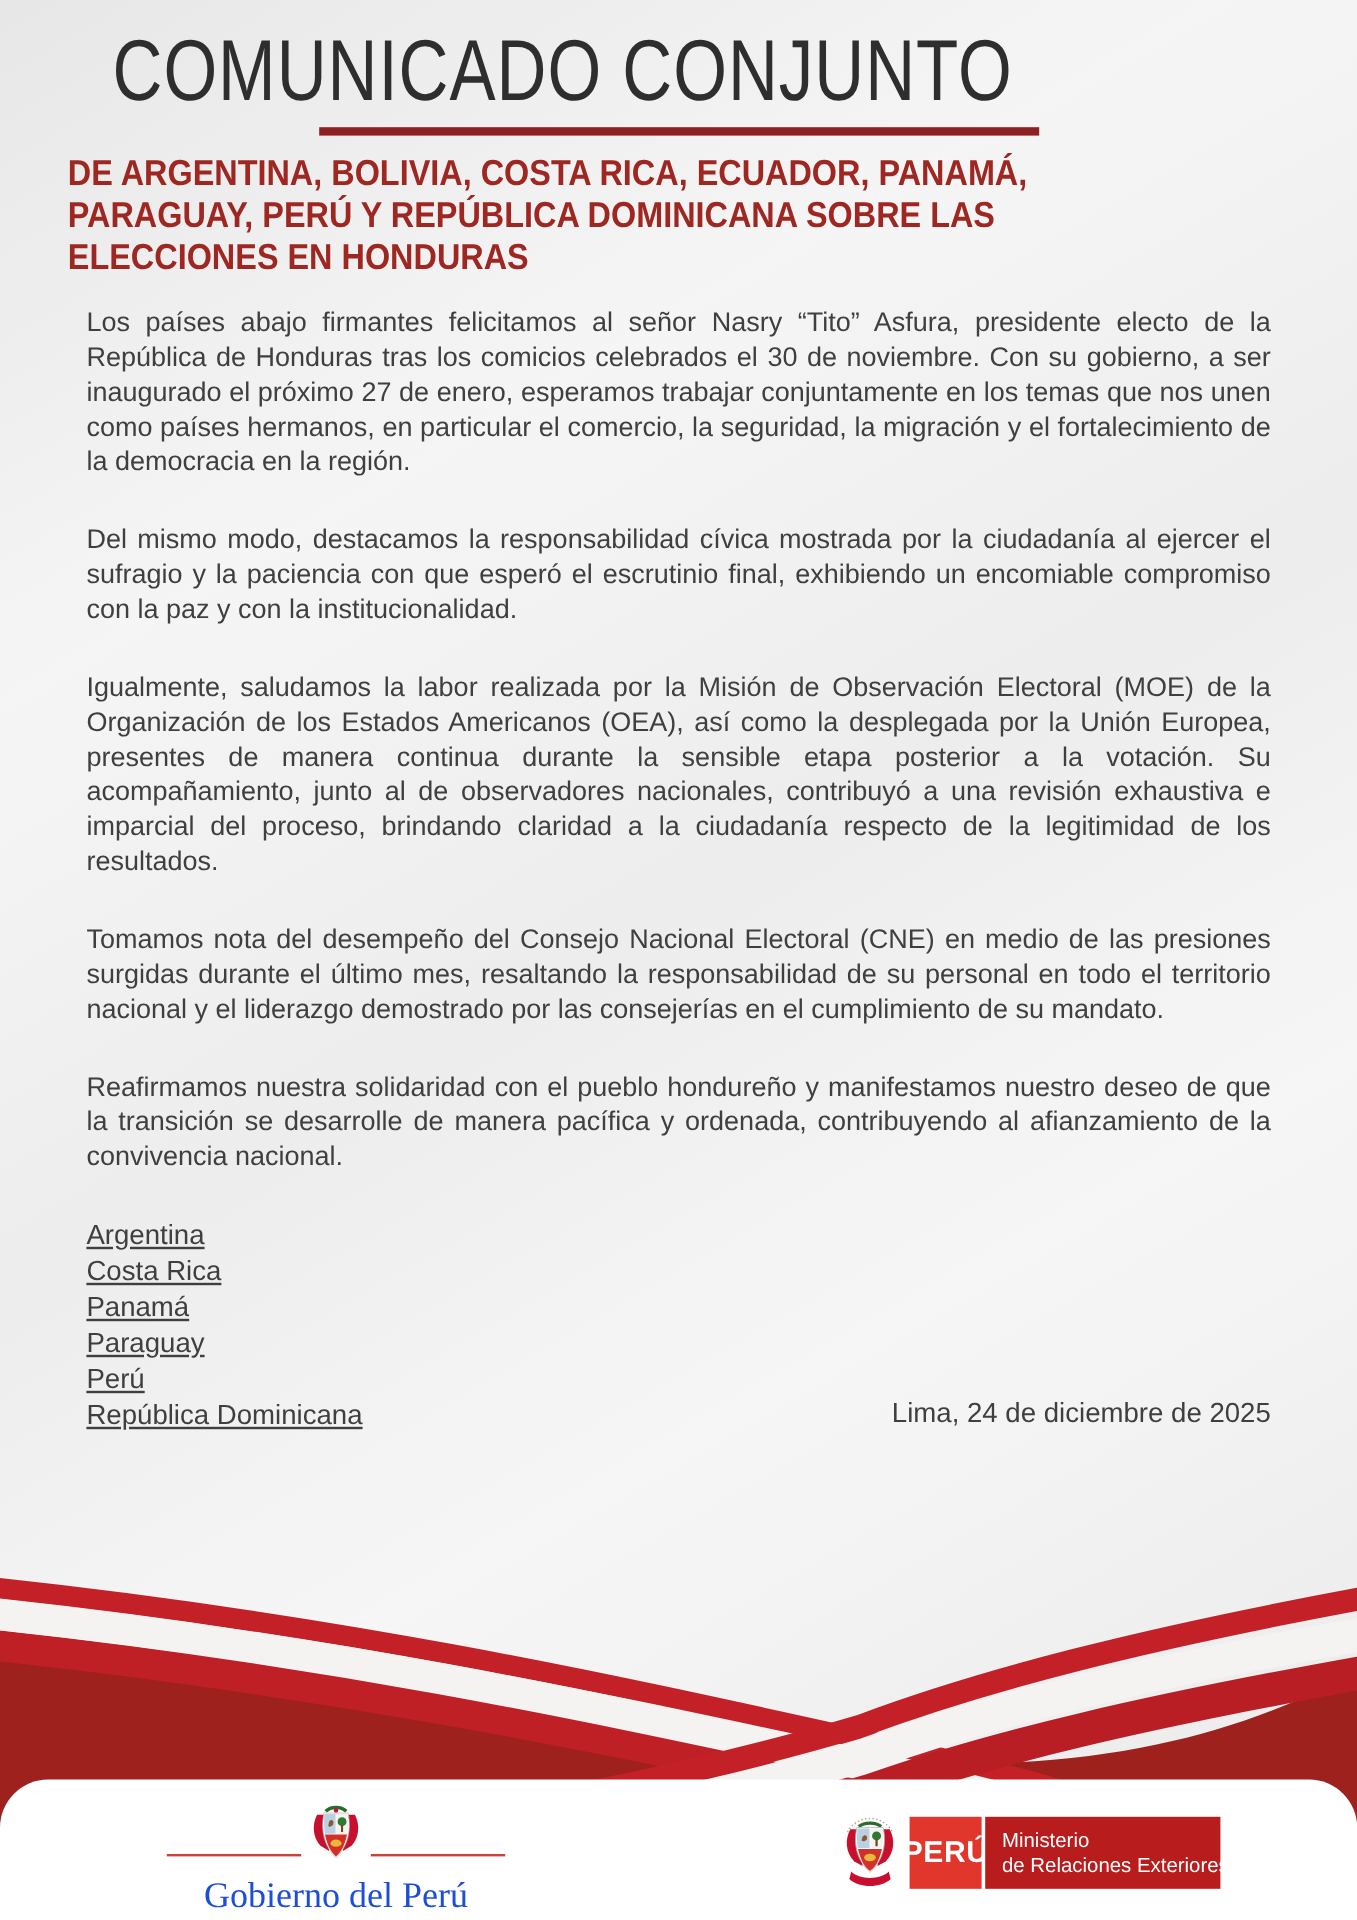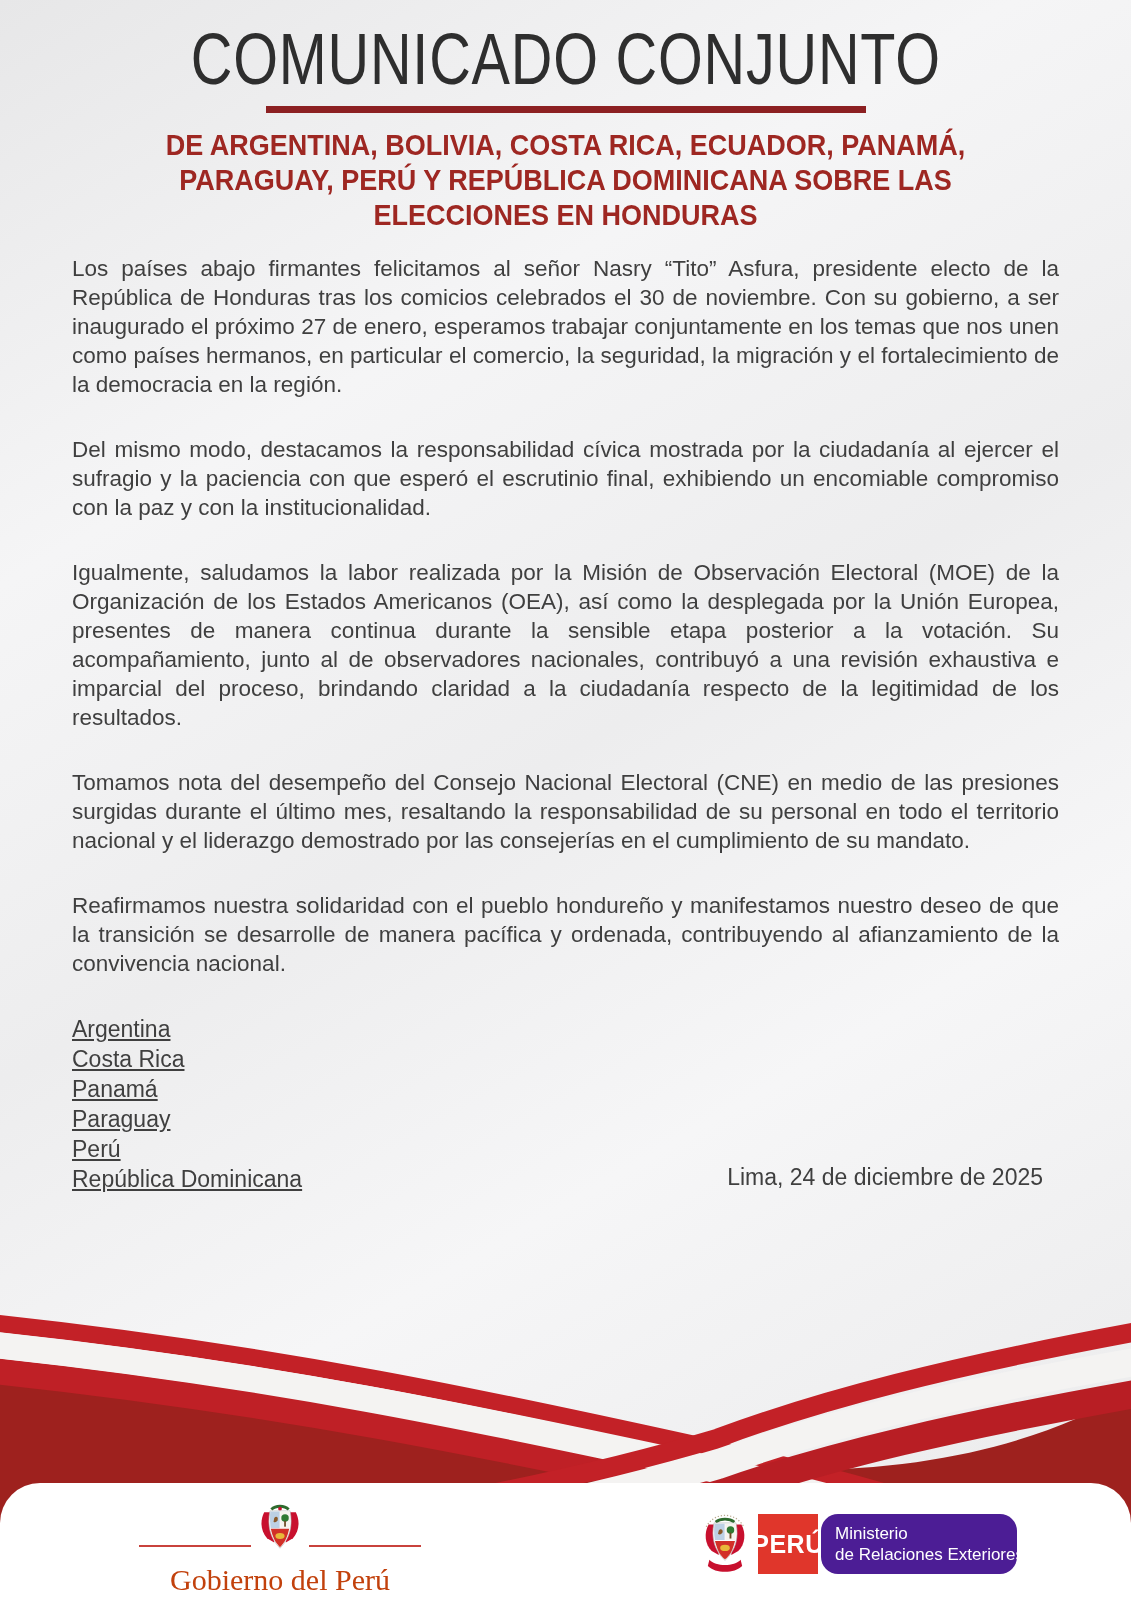--- a/index.html
+++ b/index.html
@@ -4,70 +4,70 @@
 <style>
   html,body{margin:0;padding:0;}
   body{
     width:1131px;height:1600px;overflow:hidden;position:relative;
     font-family:"Liberation Sans",sans-serif;
     background:linear-gradient(150deg,#e7e7e8 0%,#f5f5f6 26%,#ededee 48%,#f6f6f7 68%,#e9e9ea 100%);
   }
   .page{position:absolute;inset:0;}
 
   
-  .header{padding-top:18px;text-align:center;}
+  .header{padding-top:18px;text-align:left;}
   .title{
     display:inline-block;font-size:72px;font-weight:400;color:#2e2e2e;
     transform:scaleX(0.80);transform-origin:center;letter-spacing:1px;white-space:nowrap;
   }
   .title-rule{width:600px;height:7px;margin:6px auto 14px auto;background:#8c2022;}
   .subtitle{
     font-weight:700;color:#9e2722;font-size:30px;line-height:35px;
     transform:scaleX(0.90);transform-origin:center;white-space:nowrap;
   }
 
   
   .content{margin:22px 72px 0 72px;color:#3f3f3f;}
   .paragraphs p{
     margin:0 0 36px 0;font-size:22.5px;line-height:29px;
     text-align:justify;text-justify:inter-word;
   }
   .signature-block{position:relative;margin-top:2px;}
   .signatory{font-size:23px;line-height:30px;color:#3f3f3f;text-decoration:underline;}
   .dateline{
-    position:absolute;right:16px;bottom:3px;font-size:23px;color:#3f3f3f;white-space:nowrap;
+    position:absolute;right:0;bottom:3px;font-size:23px;color:#3f3f3f;white-space:nowrap;
   }
 
   
   .footer-art{position:absolute;left:0;top:1280px;width:1131px;height:320px;}
   .footer-panel{
     position:absolute;left:0;right:0;top:1483px;bottom:0;background:#ffffff;
     border-radius:40px 40px 0 0;
   }
 
   
   .gob-logo{position:absolute;left:130px;top:20px;width:300px;text-align:center;}
   .gob-top{display:flex;align-items:flex-end;justify-content:center;}
   .gob-line{width:112px;height:2px;background:#c9423c;margin:0 6px 12px 6px;}
   .gob-text{
-    font-family:"Liberation Serif",serif;font-size:30px;color:#c2410c;margin-top:4px;
+    font-family:"Liberation Serif",serif;font-size:30px;color:#1d4ed8;margin-top:4px;
     white-space:nowrap;
   }
 
   
   .min-logo{position:absolute;left:700px;top:28px;display:flex;align-items:center;}
   .min-emblem{margin-right:8px;}
   .min-red{
     width:60px;height:60px;background:#e0362b;color:#fff;display:flex;
     align-items:center;justify-content:center;font-weight:700;font-size:25px;
     letter-spacing:0.5px;margin-right:3px;
   }
   .min-gray{
-    width:196px;height:60px;background:#4c1d95;color:#fff;display:flex;
-    flex-direction:column;justify-content:center;padding-left:14px;box-sizing:border-box;border-radius:17px;
+    width:196px;height:60px;background:#b91c1c;color:#fff;display:flex;
+    flex-direction:column;justify-content:center;padding-left:14px;box-sizing:border-box;
   }
   .min-gray .l1,.min-gray .l2{font-size:17px;line-height:21px;white-space:nowrap;}
 </style>
 </head>
 <body>
 
 <div class="page">
 
   <div class="header">
     <div>

